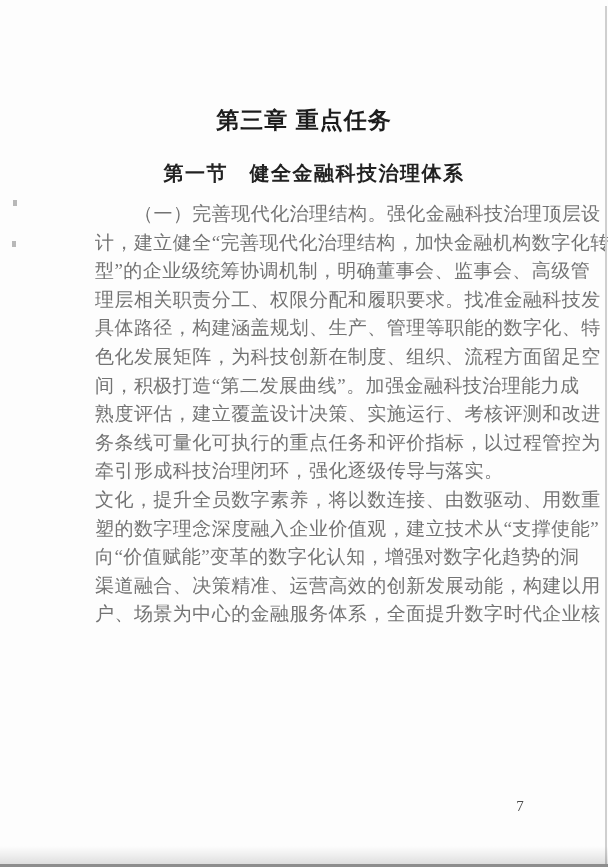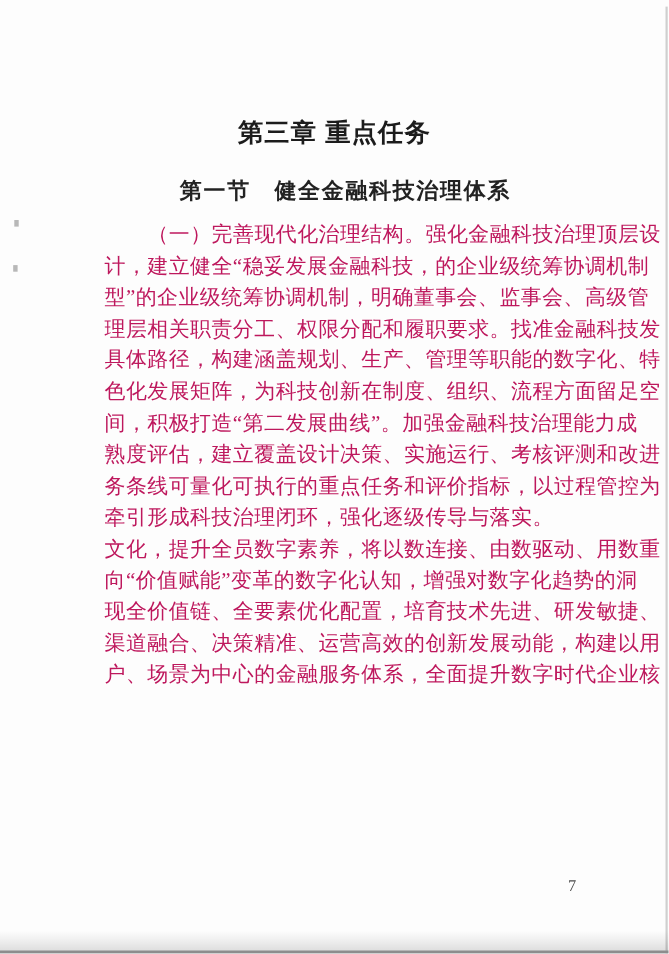--- a/index.html
+++ b/index.html
@@ -33,21 +33,21 @@
   .body-block{
     position:absolute;
     top:200px;left:95px;width:436px;
   }
   .bodyline{
     height:28.6px;
     line-height:28.6px;
     font-size:19px;
     letter-spacing:0.45px;
     white-space:nowrap;
-    color:#be185d;
+    color:#737373;
   }
   .indent{padding-left:39px;}
   .page-number{
     position:absolute;
     top:798px;left:505px;width:30px;
     text-align:center;
     font-size:15px;
     color:#4a4a4a;
     font-family:"Liberation Serif","DejaVu Serif",serif;
   }
@@ -74,32 +74,32 @@
 <body>
 
 <div class="page">
 
   <h1 class="chapter-title">第三章 重点任务</h1>
 
   <h2 class="section-title">第一节　健全金融科技治理体系</h2>
 
   <div class="body-block">
     <div class="bodyline indent">（一）完善现代化治理结构。强化金融科技治理顶层设</div>
-    <div class="bodyline">计，建立健全“稳妥发展金融科技，的企业级统筹协调机制</div>
+    <div class="bodyline">计，建立健全“完善现代化治理结构，加快金融机构数字化转</div>
     <div class="bodyline">型”的企业级统筹协调机制，明确董事会、监事会、高级管</div>
     <div class="bodyline">理层相关职责分工、权限分配和履职要求。找准金融科技发</div>
     <div class="bodyline">具体路径，构建涵盖规划、生产、管理等职能的数字化、特</div>
     <div class="bodyline">色化发展矩阵，为科技创新在制度、组织、流程方面留足空</div>
     <div class="bodyline">间，积极打造“第二发展曲线”。加强金融科技治理能力成</div>
     <div class="bodyline">熟度评估，建立覆盖设计决策、实施运行、考核评测和改进</div>
     <div class="bodyline">务条线可量化可执行的重点任务和评价指标，以过程管控为</div>
     <div class="bodyline">牵引形成科技治理闭环，强化逐级传导与落实。</div>
     <div class="bodyline">文化，提升全员数字素养，将以数连接、由数驱动、用数重</div>
+    <div class="bodyline">塑的数字理念深度融入企业价值观，建立技术从“支撑使能”</div>
     <div class="bodyline">向“价值赋能”变革的数字化认知，增强对数字化趋势的洞</div>
-    <div class="bodyline">现全价值链、全要素优化配置，培育技术先进、研发敏捷、</div>
     <div class="bodyline">渠道融合、决策精准、运营高效的创新发展动能，构建以用</div>
     <div class="bodyline">户、场景为中心的金融服务体系，全面提升数字时代企业核</div>
   </div>
 
   <div class="page-number">7</div>
 
   <div class="speck speck-1"></div>
   <div class="speck speck-2"></div>
   <div class="edge-right"></div>
   <div class="bottom-shade"></div>

